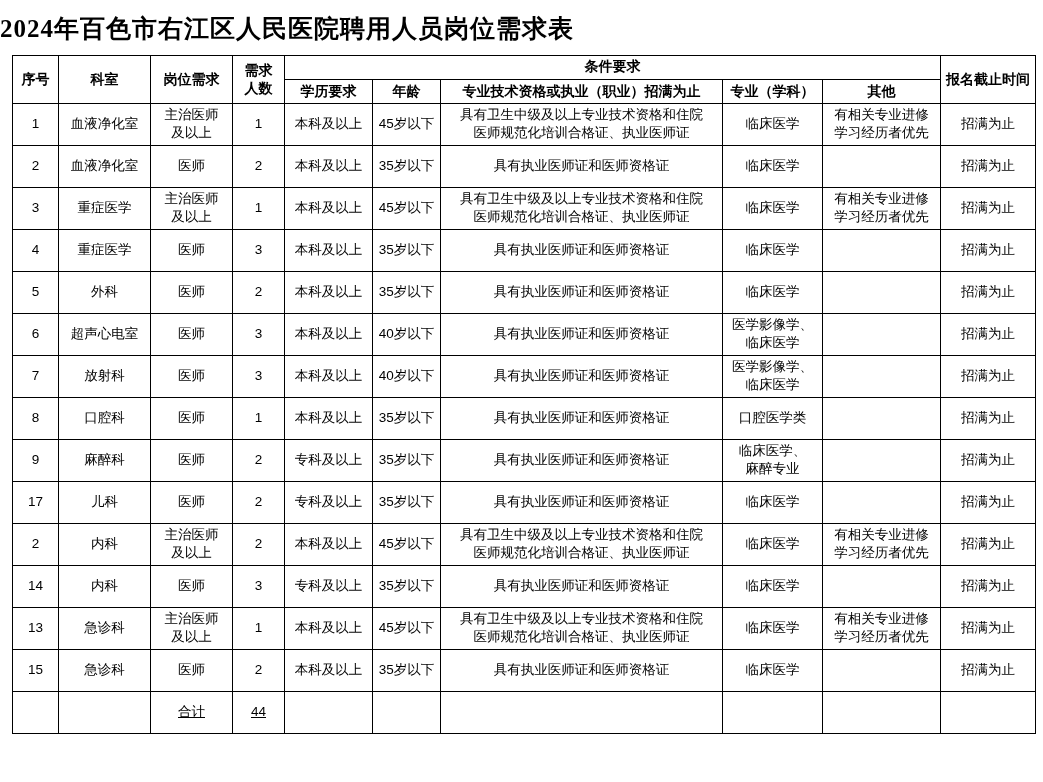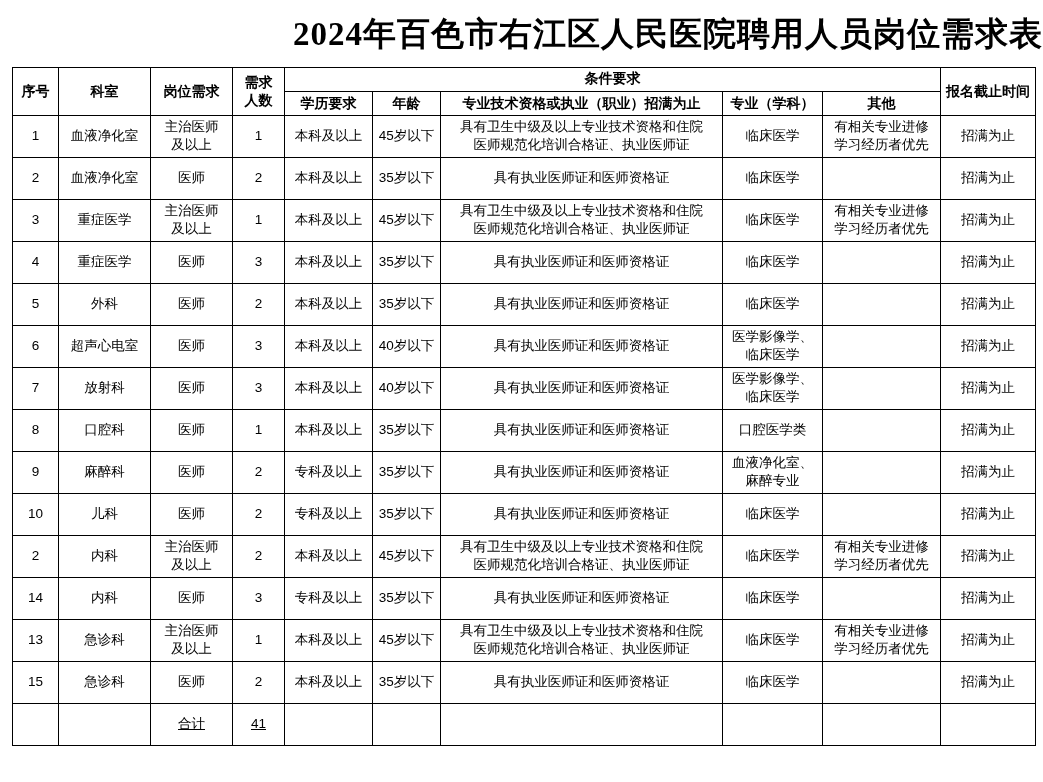--- a/index.html
+++ b/index.html
@@ -14,23 +14,23 @@
     color: #000000;
     overflow: hidden;
   }
   .page {
     width: 1043px;
     height: 782px;
     position: relative;
     box-sizing: border-box;
   }
   .doc-title {
-    text-align: right;
+    text-align: left;
     font-family: "Liberation Serif", serif;
-    font-size: 33px;
+    font-size: 25px;
     font-weight: bold;
     letter-spacing: 1px;
     padding-top: 12px;
     padding-bottom: 10px;
     color: #000;
   }
   .table-wrap {
     padding: 0 12px;
     box-sizing: border-box;
   }
@@ -227,28 +227,28 @@
         </tr>
 
         <tr>
           <td class="cell-row">9</td>
           <td class="cell-row">麻醉科</td>
           <td class="cell-row nowrap-lines">医师</td>
           <td class="cell-row">2</td>
           <td class="cell-row">专科及以上</td>
           <td class="cell-row">35岁以下</td>
           <td class="cell-row nowrap-lines">具有执业医师证和医师资格证</td>
-          <td class="cell-row nowrap-lines">血液净化室、
+          <td class="cell-row nowrap-lines">临床医学、
 麻醉专业</td>
           <td class="cell-row nowrap-lines"></td>
           <td class="cell-row">招满为止</td>
         </tr>
 
         <tr>
-          <td class="cell-row">10</td>
+          <td class="cell-row">17</td>
           <td class="cell-row">儿科</td>
           <td class="cell-row nowrap-lines">医师</td>
           <td class="cell-row">2</td>
           <td class="cell-row">专科及以上</td>
           <td class="cell-row">35岁以下</td>
           <td class="cell-row nowrap-lines">具有执业医师证和医师资格证</td>
           <td class="cell-row nowrap-lines">临床医学</td>
           <td class="cell-row nowrap-lines"></td>
           <td class="cell-row">招满为止</td>
         </tr>
@@ -308,21 +308,21 @@
           <td class="cell-row nowrap-lines">具有执业医师证和医师资格证</td>
           <td class="cell-row nowrap-lines">临床医学</td>
           <td class="cell-row nowrap-lines"></td>
           <td class="cell-row">招满为止</td>
         </tr>
 
         <tr class="total-row">
           <td></td>
           <td></td>
           <td>合计</td>
-          <td>41</td>
+          <td>44</td>
           <td></td>
           <td></td>
           <td></td>
           <td></td>
           <td></td>
           <td></td>
         </tr>
 
       </tbody>
     </table>

